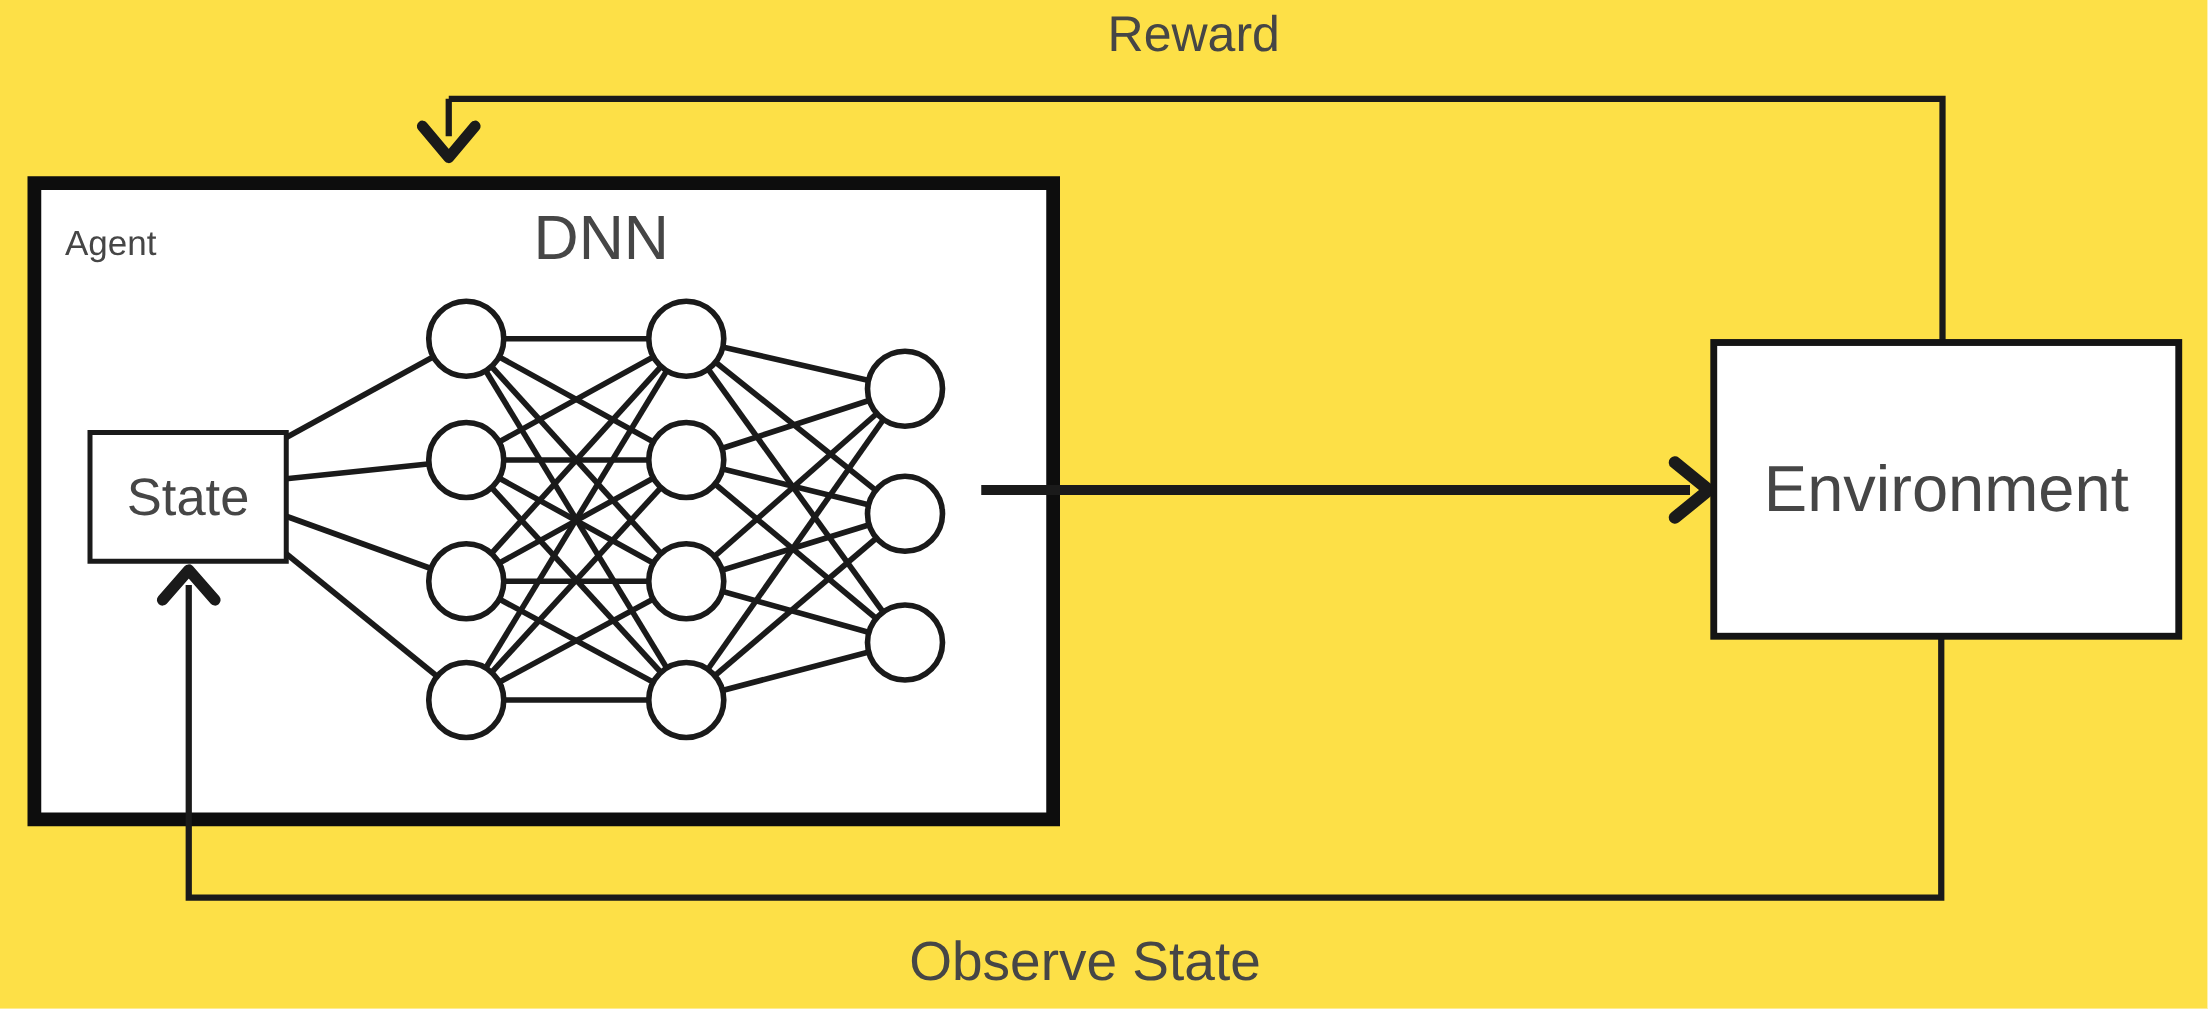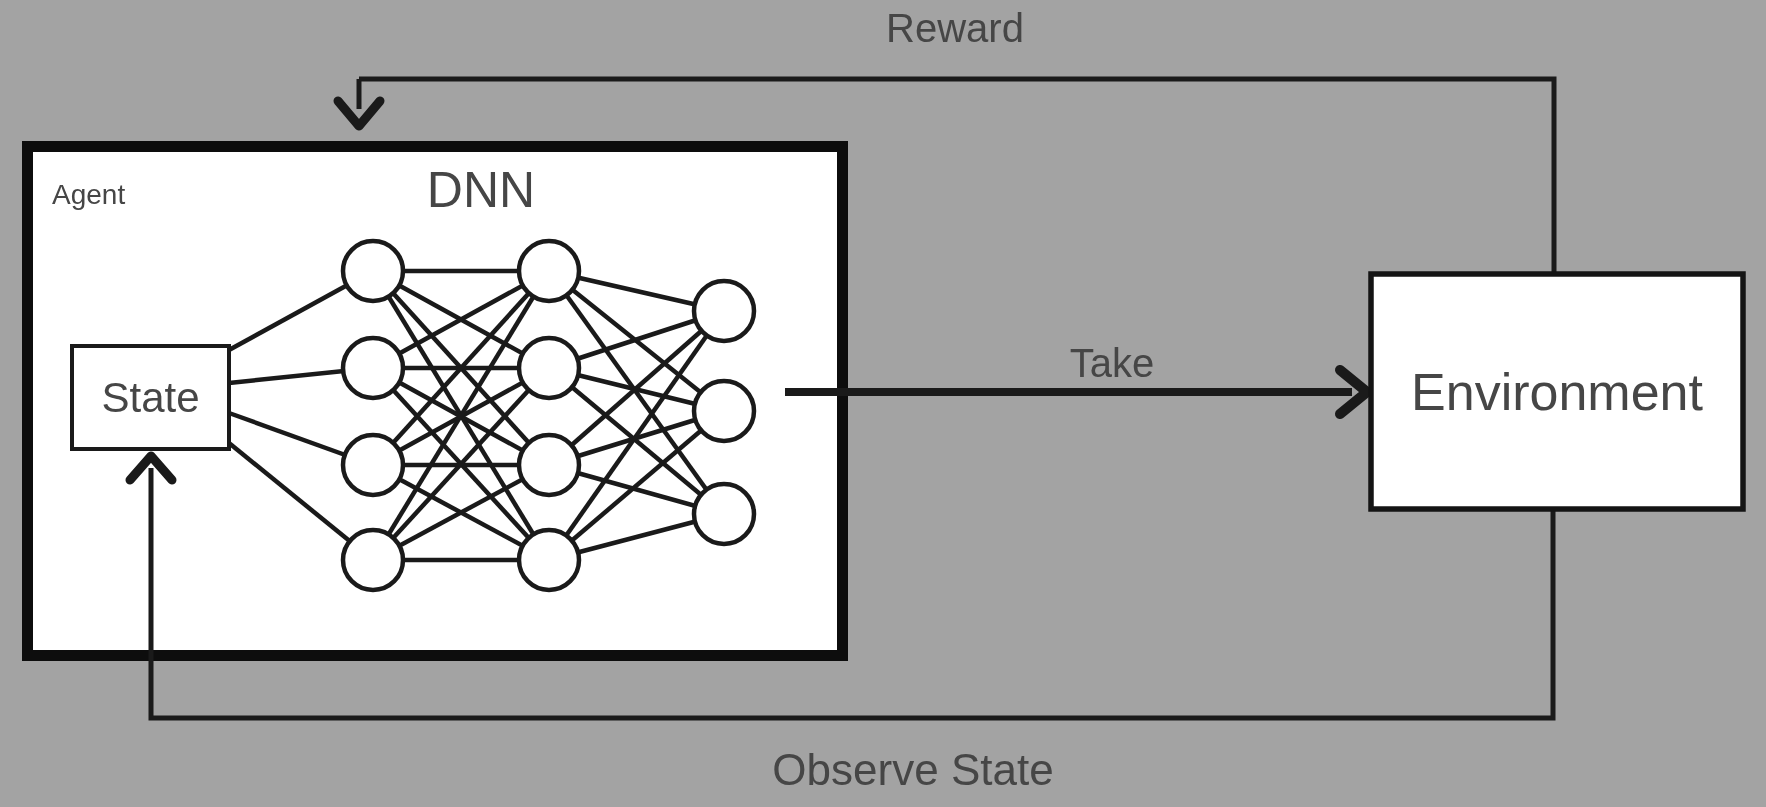--- a/index.html
+++ b/index.html
@@ -1,19 +1,19 @@
 <!DOCTYPE html>
 <html><head>
 <meta charset="utf-8">
 <style>
   html,body{margin:0;padding:0;background:#ffffff;}
   #stage{
     position:relative;
     width:1766px;height:807px;
-    background:#a3a3a3;
+    background:#fde047;
     overflow:hidden;
     font-family:"Liberation Sans", sans-serif;
   }
   #canvas{ position:absolute; inset:0; filter:blur(0.55px); }
   svg{ position:absolute; left:0; top:0; }
   .lbl{
     position:absolute;
     color:#464646;
     font-family:"Liberation Sans", sans-serif;
     white-space:nowrap;
@@ -24,21 +24,21 @@
     position:absolute;
     display:flex; align-items:center; justify-content:center;
     color:#464646;
   }
   #reward-label{ left:955px; top:6px;  font-size:40px; }
   #agent-label { left:52px;  top:179px; font-size:28px; }
   #dnn-label   { left:481px; top:161px; font-size:50px; }
   #state-label { left:72px;  top:346px; width:157px; height:103px; font-size:42px; }
   #env-label   { left:1371px;top:274px; width:372px; height:235px; font-size:52px; }
   #take-action-label{ left:1112px; top:330px; font-size:40px; line-height:66px; text-align:center; }
-  #observe-label{ left:868px; top:745px; font-size:44px;margin-left:45px; }
+  #observe-label{ left:868px; top:745px; font-size:44px; }
 </style>
 </head>
 <body>
 
 <div id="stage">
   <div id="canvas">
 
     <svg width="1766" height="807" viewBox="0 0 1766 807">
 
       <rect x="27.5" y="146.5" width="815" height="509" fill="#ffffff" stroke="#0d0d0d" stroke-width="11"></rect>
@@ -109,21 +109,20 @@
 
     <div class="lbl" id="agent-label">Agent</div>
 
     <div class="lbl centered" id="dnn-label">DNN</div>
 
     <div class="boxlabel" id="state-label">
       <span>State</span>
     </div>
 
     <div class="lbl centered" id="take-action-label">
-      <div>Take</div>
     </div>
 
     <div class="boxlabel" id="env-label">
       <span>Environment</span>
     </div>
 
     <div class="lbl centered" id="observe-label">Observe State</div>
   </div>
 </div>
 

